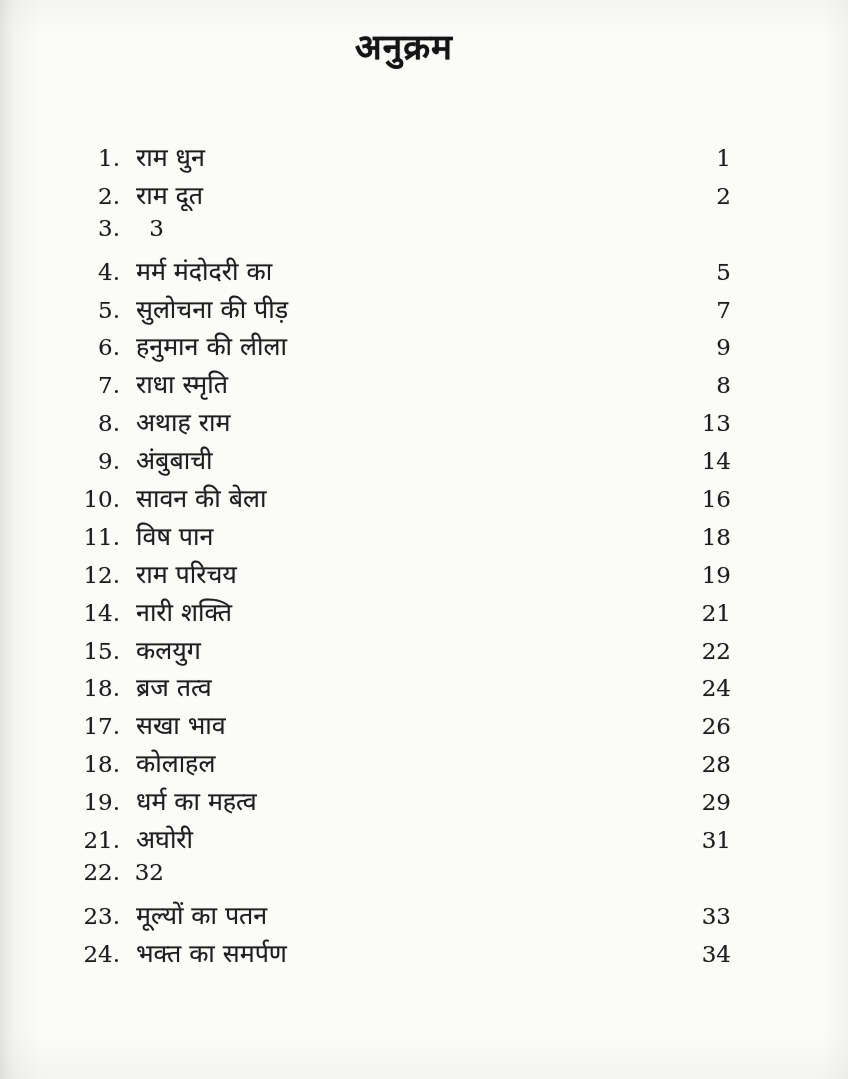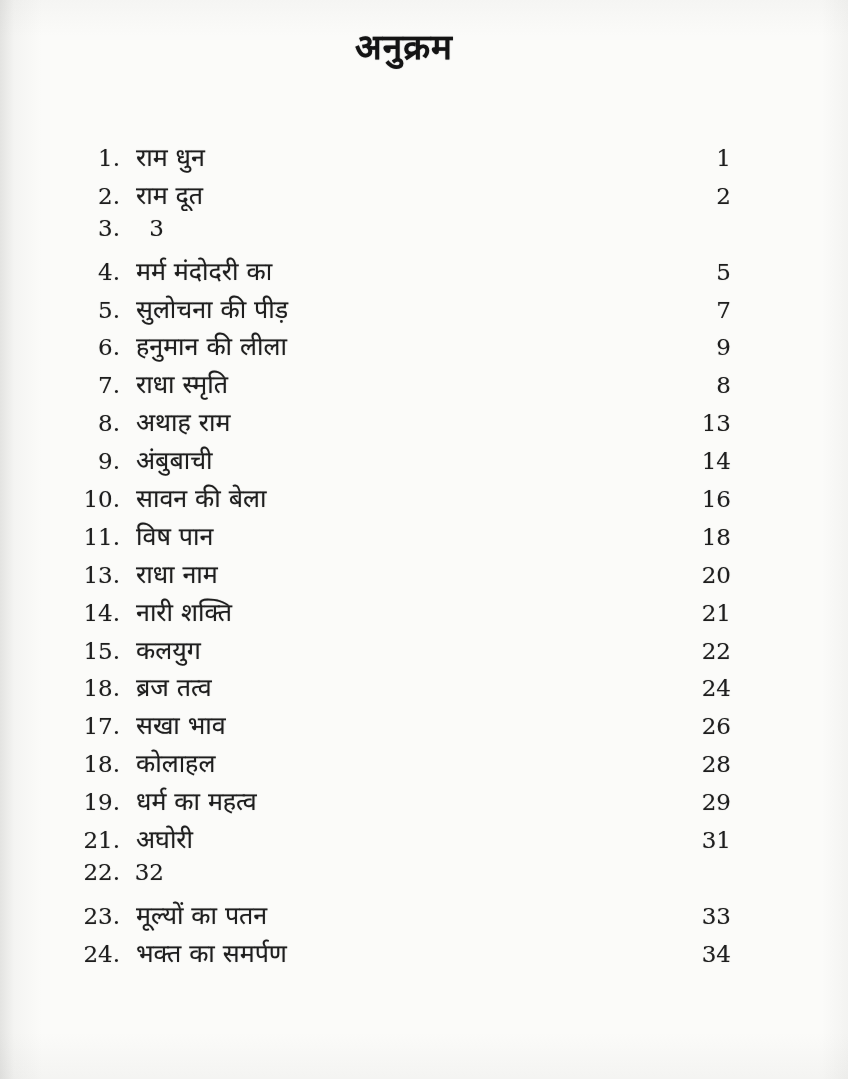--- a/index.html
+++ b/index.html
@@ -121,23 +121,23 @@
         <span class="toc-num">10.</span>
         <span class="toc-title">सावन की बेला</span>
         <span class="toc-page">16</span>
       </div>
       <div class="toc-row">
         <span class="toc-num">11.</span>
         <span class="toc-title">विष पान</span>
         <span class="toc-page">18</span>
       </div>
       <div class="toc-row">
-        <span class="toc-num">13.</span>
-        <span class="toc-title">राधा नाम</span>
-        <span class="toc-page">20</span>
+        <span class="toc-num">12.</span>
+        <span class="toc-title">राम परिचय</span>
+        <span class="toc-page">19</span>
       </div>
       <div class="toc-row">
         <span class="toc-num">14.</span>
         <span class="toc-title">नारी शक्ति</span>
         <span class="toc-page">21</span>
       </div>
       <div class="toc-row">
         <span class="toc-num">15.</span>
         <span class="toc-title">कलयुग</span>
         <span class="toc-page">22</span>

